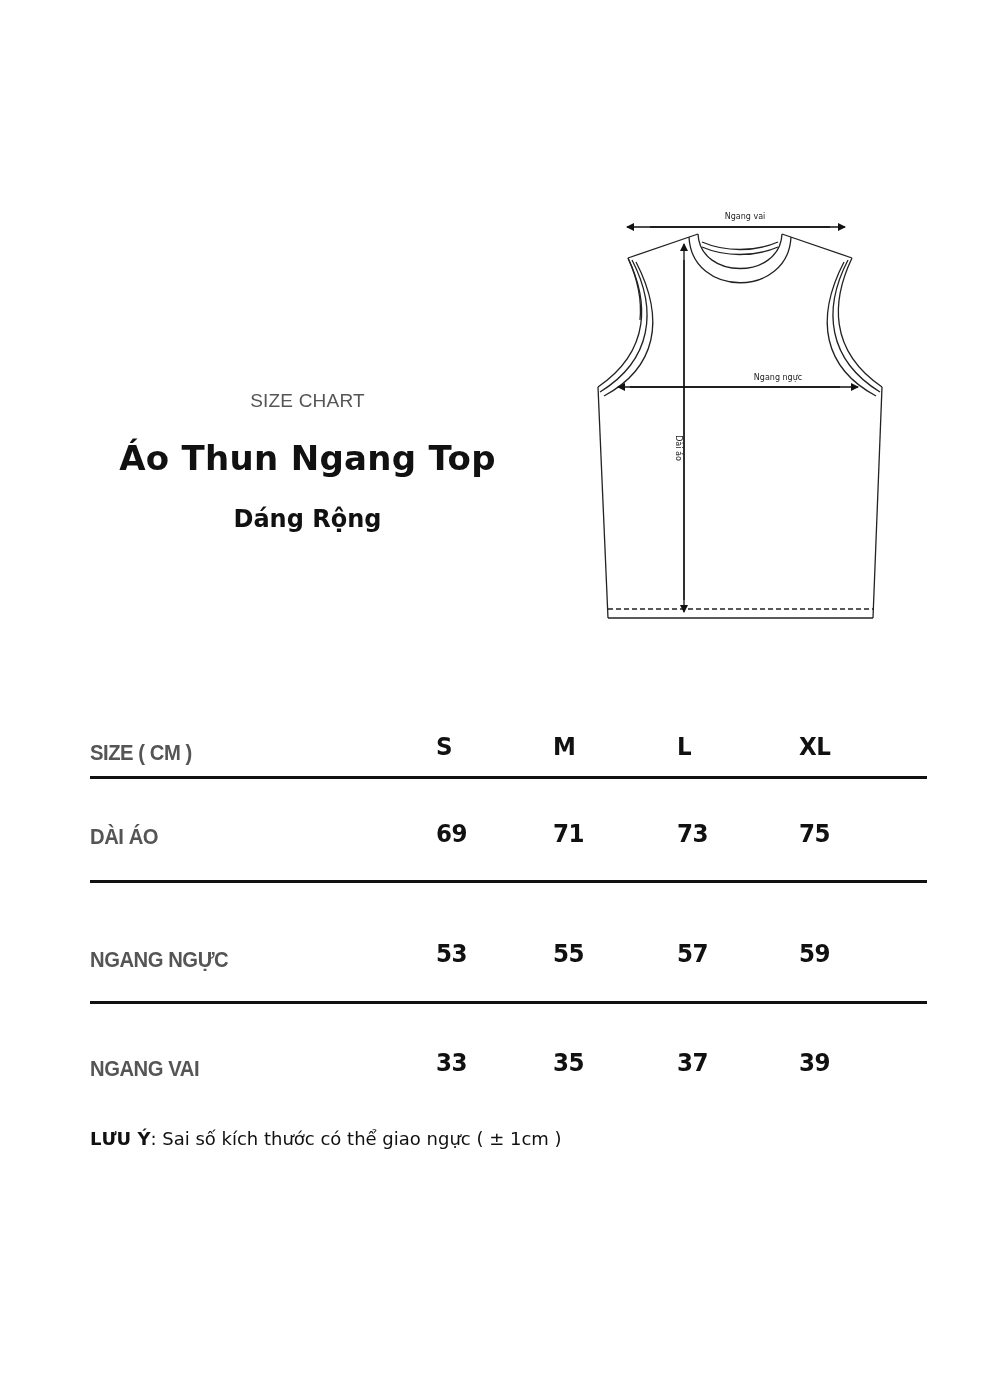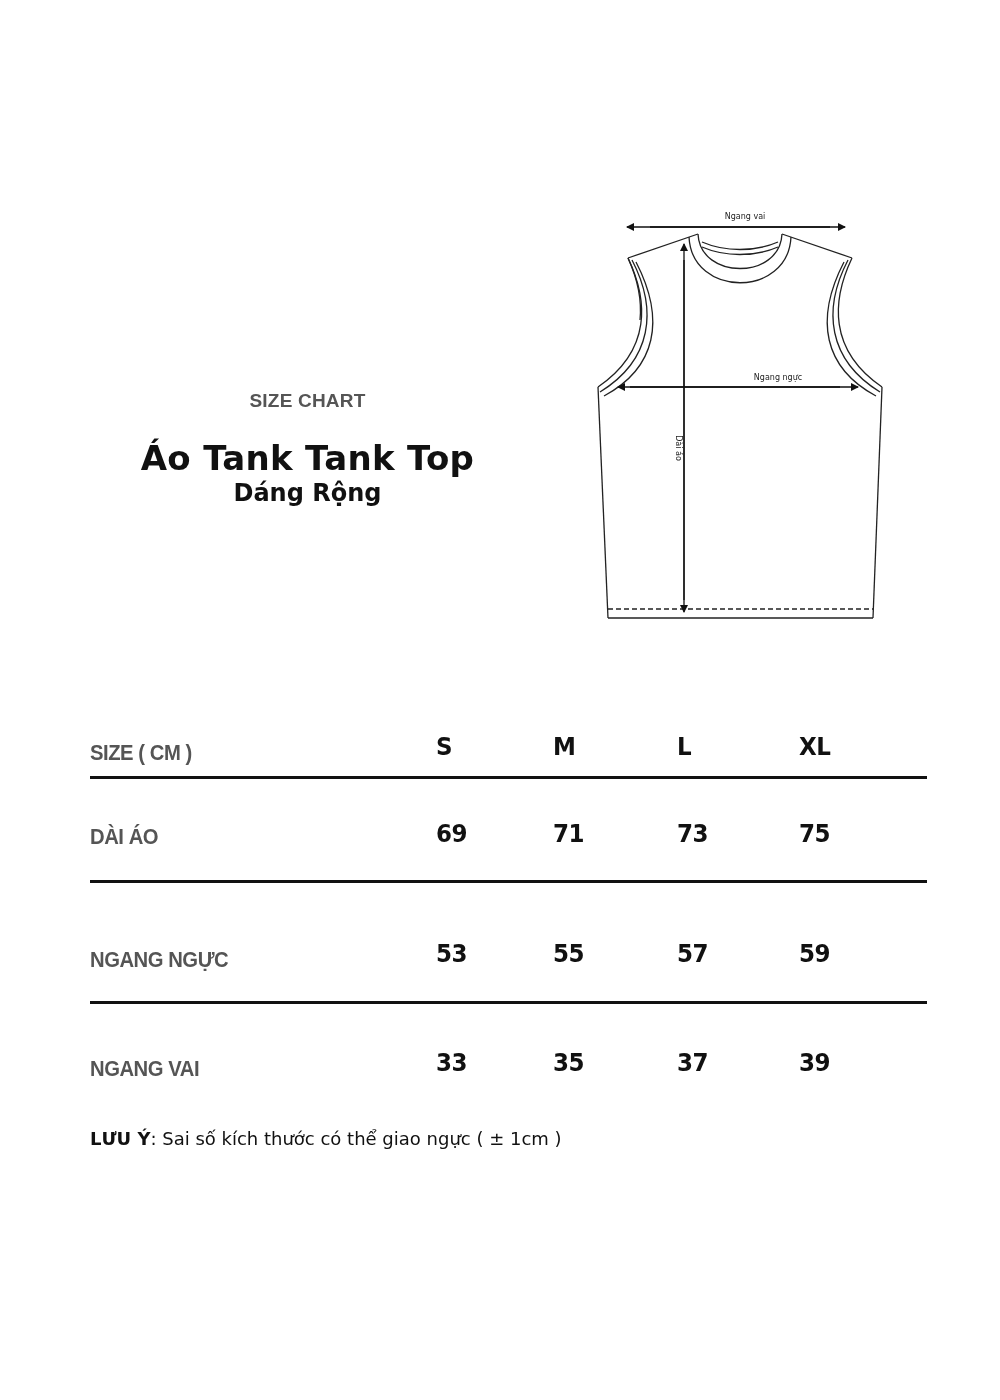--- a/index.html
+++ b/index.html
@@ -1,42 +1,42 @@
 <!DOCTYPE html>
 <html><head>
   <meta charset="utf-8">
   <style>
     * { margin: 0; padding: 0; box-sizing: border-box; }
     html, body { width: 1000px; height: 1400px; background: #ffffff; overflow: hidden; }
     body { position: relative; font-family: "DejaVu Sans", sans-serif; color: #111; }
 
     .title-block { position: absolute; left: 100px; top: 390px; width: 415px; text-align: center; }
-    .eyebrow { font-family: "Liberation Sans", sans-serif; font-weight: bold; font-size: 19px; color: #555; letter-spacing: 0.2px; }
+    .eyebrow { font-family: "Liberation Sans", sans-serif; font-weight: normal; font-size: 19px; color: #555; letter-spacing: 0.2px; }
     .main-title { font-family: "DejaVu Sans", sans-serif; font-weight: bold; font-size: 34px; color: #111; margin-top: 26px; letter-spacing: 0.3px; }
-    .subtitle { font-family: "DejaVu Sans", sans-serif; font-weight: bold; font-size: 24px; color: #111; margin-top: 1px; }
+    .subtitle { font-family: "DejaVu Sans", sans-serif; font-weight: bold; font-size: 24px; color: #111; margin-top: 27px; }
 
     .diagram { position: absolute; left: 590px; top: 200px; width: 300px; height: 430px; }
     .diagram svg { width: 300px; height: 430px; display: block; }
 
     .table { position: absolute; left: 90px; top: 720px; width: 837px; }
     .row { position: relative; }
     .cell { position: absolute; }
     .label { font-family: "Liberation Sans", sans-serif; font-weight: bold; font-size: 22px; color: #555; letter-spacing: -0.5px; transform: scaleX(0.92); transform-origin: left center; white-space: nowrap; }
     .val { font-family: "DejaVu Sans", sans-serif; font-weight: bold; font-size: 25px; color: #111; letter-spacing: -0.5px; transform: scaleX(0.92); transform-origin: left center; }
     .rule { position: absolute; left: 0; width: 837px; height: 3px; background: #111; }
 
     .note { position: absolute; left: 90px; top: 1128px; font-family: "DejaVu Sans", sans-serif; font-size: 18px; color: #111; white-space: nowrap; }
     .note b { font-weight: bold; text-align: right; }
   </style>
 </head>
 <body>
 
 <div class="title-block">
   <div class="eyebrow">SIZE CHART</div>
-  <div class="main-title">Áo Tank Tank Top</div>
+  <div class="main-title">Áo Thun Ngang Top</div>
   <div class="subtitle">Dáng Rộng</div>
 </div>
 
 <div class="diagram">
   <svg viewBox="0 0 300 430">
     <defs>
       <marker id="ah" markerWidth="8" markerHeight="8" refX="7" refY="4" orient="auto" markerUnits="userSpaceOnUse">
         <path d="M0,0 L8,4 L0,8 Z" fill="#111"></path>
       </marker>
     </defs>

